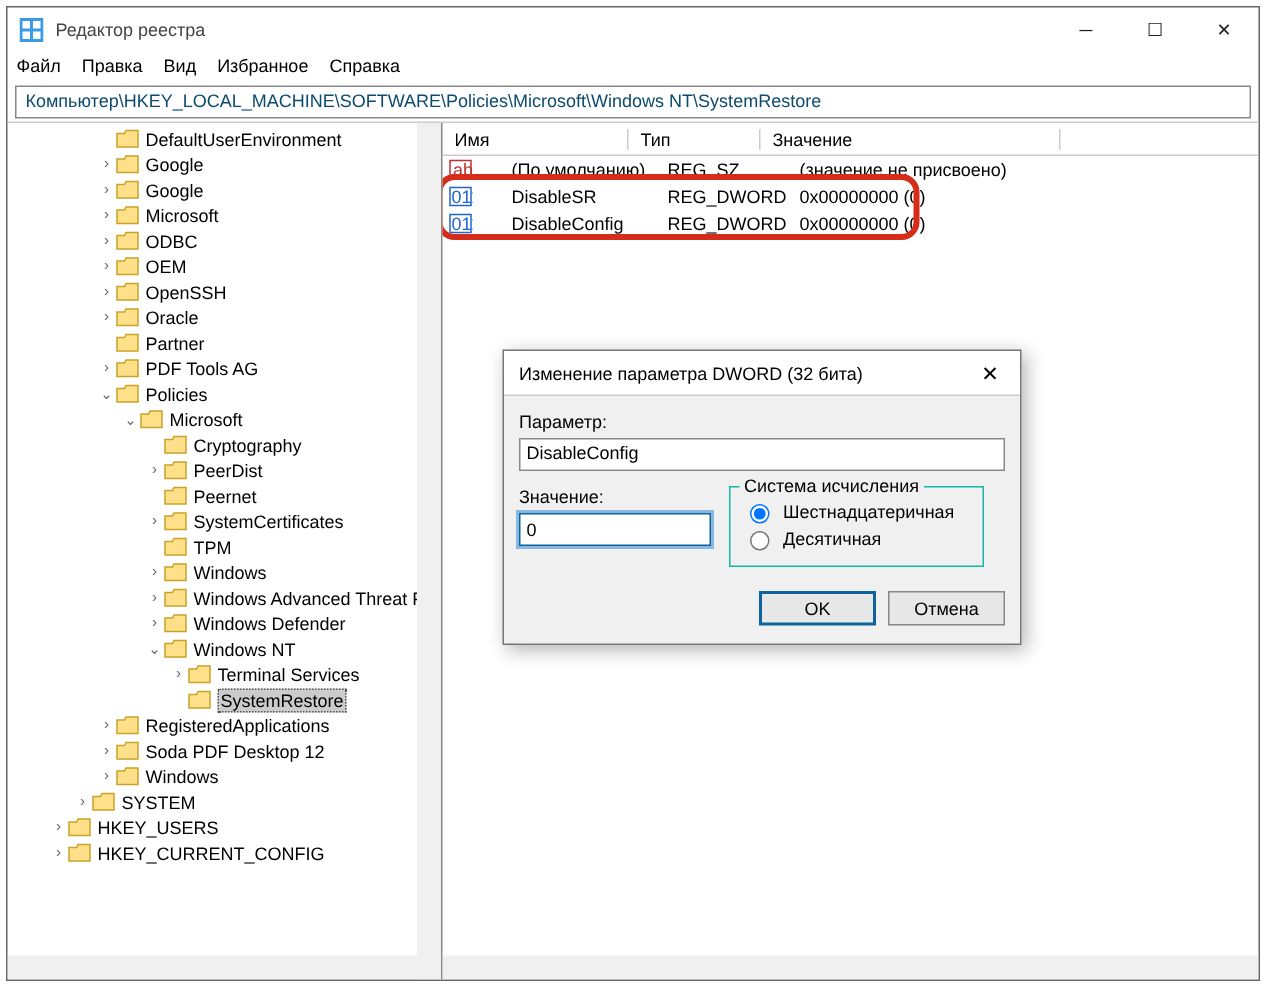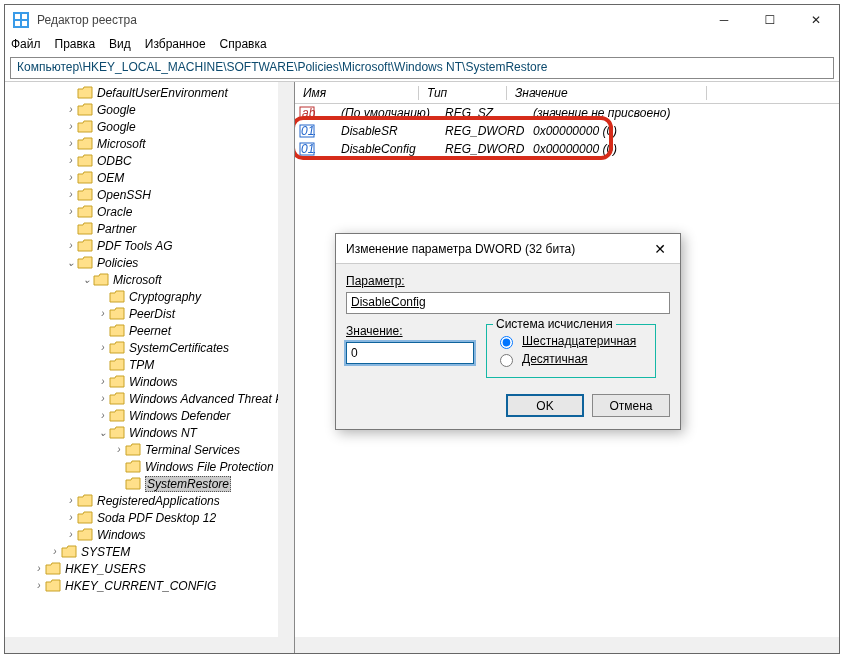--- a/index.html
+++ b/index.html
@@ -4,38 +4,38 @@
 <style>
   * { box-sizing: border-box; font-family: "Segoe UI", Tahoma, sans-serif; font-size: 12px; }
   body { margin: 0; padding: 4px; background: #fff; width: 844px; height: 658px; overflow: hidden; }
   .window { width: 836px; height: 650px; border: 1px solid #666; background: #fff; display: flex; flex-direction: column; position: relative; }
   .titlebar { height: 30px; display: flex; align-items: center; padding: 0 0 0 8px; }
   .titlebar .app-icon { width: 16px; height: 16px; margin-right: 8px; display: inline-block; }
   .titlebar .title { flex: 1; color: #444; }
   .titlebar .win-btn { width: 46px; height: 30px; display: flex; align-items: center; justify-content: center; color: #222; }
   .menubar { height: 20px; padding: 0 6px 2px 6px; display: flex; gap: 14px; align-items: center; color: #000; }
   .addrbar { height: 22px; border: 1px solid #888; margin: 2px 5px; padding: 2px 6px; color: #0c4a6e; background: #fff; white-space: nowrap; overflow: hidden; }
-  .body { flex: 1; display: flex; border-top: 1px solid #ccc; overflow: hidden; font-style: italic; }
+  .body { flex: 1; display: flex; border-top: 1px solid #ccc; overflow: hidden; }
   .tree { width: 290px; border-right: 1px solid #888; overflow: auto; padding: 2px 0; position: relative; }
   .tree-row { display: flex; align-items: center; height: 17px; white-space: nowrap; }
   .tree-row.selected .label { background: #ccc; border: 1px dotted #555; padding: 0 1px; }
   .twisty { width: 12px; text-align: center; color: #666; font-size: 10px; }
   .folder-icon { width: 16px; height: 14px; margin-right: 4px; display: inline-block; }
   .list { flex: 1; overflow: auto; position: relative; }
   .list-head { display: flex; border-bottom: 1px solid #ccc; height: 22px; align-items: center; }
   .list-head .col { padding: 0 8px; border-right: 1px solid #ccc; }
   .list-row { display: flex; height: 18px; align-items: center; padding-left: 4px; }
   .list-row .cell { padding: 0 4px; white-space: nowrap; }
   .val-icon { width: 36px; height: 16px; margin-right: 2px; display: inline-block; }
   .highlight-box { position: absolute; border: 4px solid #d62c1a; border-radius: 12px; pointer-events: none; }
   .dialog { position: absolute; left: 330px; top: 228px; width: 346px; border: 1px solid #777; background: #f0f0f0; box-shadow: 3px 3px 12px rgba(0,0,0,0.3); }
   .dlg-title { height: 30px; display: flex; align-items: center; padding: 0 0 0 10px; background: #fff; border-bottom: 1px solid #ccc; }
   .dlg-title .t { flex: 1; }
   .dlg-title .x { width: 40px; text-align: center; font-size: 14px; }
-  .dlg-body { padding: 10px; text-decoration: underline; }
+  .dlg-body { padding: 10px; }
   .dlg-body label { display: block; margin-bottom: 4px; }
   .dlg-body .ro { width: 100%; height: 22px; border: 1px solid #888; background: #fff; padding: 2px 4px; margin-bottom: 10px; }
   .dlg-row { display: flex; gap: 12px; }
   .dlg-val input { width: 128px; height: 22px; border: 1px solid #0e639c; padding: 2px 4px; background: #fff; outline: 2px solid #88b7e0; }
   .fieldset { border: 1px solid #14b8a6; padding: 6px 8px 8px 8px; width: 170px; position: relative; }
   .fieldset .legend { position: absolute; top: -8px; left: 6px; background: #f0f0f0; padding: 0 3px; font-size: 12px; }
   .radio-row { display: flex; align-items: center; gap: 6px; margin: 2px 0; }
   .dlg-btns { display: flex; justify-content: flex-end; gap: 8px; padding: 6px 10px 12px 10px; }
   .dlg-btns button { width: 78px; height: 23px; border: 1px solid #888; background: #e7e7e7; }
   .dlg-btns button.primary { border: 2px solid #0e639c; }
@@ -222,27 +222,20 @@
               <path d="M1 3 L6 3 L7 1 L15 1 L15 12 L1 12 Z" fill="#ffe08a" stroke="#c9a227"></path>
             </svg></span>
           <span class="label">Windows NT</span>
         </div>
         <div class="tree-row" style="padding-left: 108px;">
           <span class="twisty">›</span>
           <span class="folder-icon"><svg width="16" height="14">
               <path d="M1 3 L6 3 L7 1 L15 1 L15 12 L1 12 Z" fill="#ffe08a" stroke="#c9a227"></path>
             </svg></span>
           <span class="label">Terminal Services</span>
-        </div>
-        <div class="tree-row" style="padding-left: 108px;">
-          <span class="twisty"></span>
-          <span class="folder-icon"><svg width="16" height="14">
-              <path d="M1 3 L6 3 L7 1 L15 1 L15 12 L1 12 Z" fill="#ffe08a" stroke="#c9a227"></path>
-            </svg></span>
-          <span class="label">Windows File Protection</span>
         </div>
         <div class="tree-row selected" style="padding-left: 108px;">
           <span class="twisty"></span>
           <span class="folder-icon"><svg width="16" height="14">
               <path d="M1 3 L6 3 L7 1 L15 1 L15 12 L1 12 Z" fill="#ffe08a" stroke="#c9a227"></path>
             </svg></span>
           <span class="label">SystemRestore</span>
         </div>
         <div class="tree-row" style="padding-left: 60px;">
           <span class="twisty">›</span>

